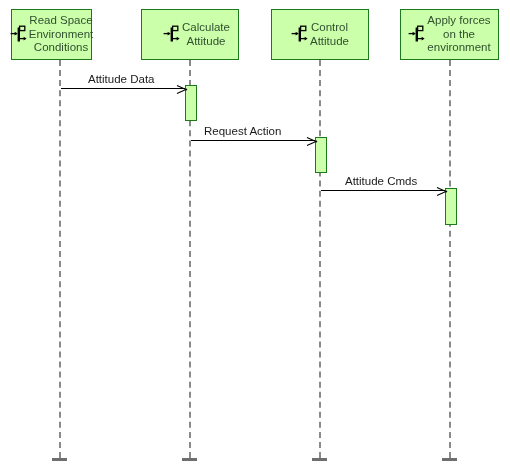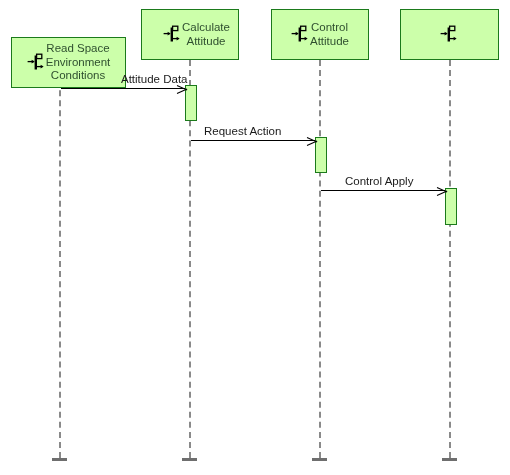--- a/index.html
+++ b/index.html
@@ -111,21 +111,21 @@
       <div class="lifeline-foot" style="left: 52px; top: 458px;"></div>
       <div class="lifeline" style="left: 189px; top: 60px; height: 398px;"></div>
       <div class="lifeline-foot" style="left: 182px; top: 458px;"></div>
       <div class="lifeline" style="left: 319px; top: 60px; height: 398px;"></div>
       <div class="lifeline-foot" style="left: 312px; top: 458px;"></div>
       <div class="lifeline" style="left: 449px; top: 60px; height: 398px;"></div>
       <div class="lifeline-foot" style="left: 442px; top: 458px;"></div>
     </div>
 
   <div id="participants-layer">
-      <div class="participant" style="left: 11px; top: 9px; width: 115px; height: 51px; margin-top: 28px;">
+      <div class="participant" style="left: 11px; top: 9px; width: 81px; height: 51px;">
         <span class="p-icon"><svg width="17" height="19" viewBox="0 0 17 19" xmlns="http://www.w3.org/2000/svg">
             <rect x="7.6" y="2.5" width="2.4" height="14" fill="#000"></rect>
             <rect x="9.6" y="1.2" width="5.2" height="4.4" fill="none" stroke="#000" stroke-width="1.3"></rect>
             <line x1="0.6" y1="8.6" x2="7" y2="8.6" stroke="#000" stroke-width="1.3"></line>
             <polygon points="7.6,8.6 4.6,6.8 4.6,10.4" fill="#000"></polygon>
             <line x1="10" y1="13.6" x2="15.4" y2="13.6" stroke="#000" stroke-width="1.3"></line>
             <polygon points="16.6,13.6 13.6,11.8 13.6,15.4" fill="#000"></polygon>
           </svg></span>
         <span class="p-label">Read Space
 Environment
@@ -157,37 +157,40 @@
       </div>
       <div class="participant" style="left: 400px; top: 9px; width: 99px; height: 51px;">
         <span class="p-icon"><svg width="17" height="19" viewBox="0 0 17 19" xmlns="http://www.w3.org/2000/svg">
             <rect x="7.6" y="2.5" width="2.4" height="14" fill="#000"></rect>
             <rect x="9.6" y="1.2" width="5.2" height="4.4" fill="none" stroke="#000" stroke-width="1.3"></rect>
             <line x1="0.6" y1="8.6" x2="7" y2="8.6" stroke="#000" stroke-width="1.3"></line>
             <polygon points="7.6,8.6 4.6,6.8 4.6,10.4" fill="#000"></polygon>
             <line x1="10" y1="13.6" x2="15.4" y2="13.6" stroke="#000" stroke-width="1.3"></line>
             <polygon points="16.6,13.6 13.6,11.8 13.6,15.4" fill="#000"></polygon>
           </svg></span>
+        <span class="p-label">Apply forces
+on the
+environment</span>
       </div>
     </div>
 
   <div id="activations-layer">
       <div class="activation" style="left: 185px; top: 85px; width: 12px; height: 36px;"></div>
       <div class="activation" style="left: 315px; top: 137px; width: 12px; height: 36px;"></div>
       <div class="activation" style="left: 445px; top: 188px; width: 12px; height: 37px;"></div>
     </div>
 
   <div id="messages-layer">
       <div class="message" style="left: 61px; top: 88px; width: 124px;">
         <span class="arrowhead"></span>
       </div>
-      <div class="msg-label" style="left: 88px; top: 73px; margin-left: 33px;">Attitude Data</div>
+      <div class="msg-label" style="left: 88px; top: 73px;">Attitude Data</div>
       <div class="message" style="left: 191px; top: 140px; width: 124px;">
         <span class="arrowhead"></span>
       </div>
       <div class="msg-label" style="left: 204px; top: 125px;">Request Action</div>
       <div class="message" style="left: 321px; top: 190px; width: 124px;">
         <span class="arrowhead"></span>
       </div>
-      <div class="msg-label" style="left: 345px; top: 175px;">Control Apply</div>
+      <div class="msg-label" style="left: 345px; top: 175px;">Attitude Cmds</div>
     </div>
 
 </div>
 
 </body></html>

